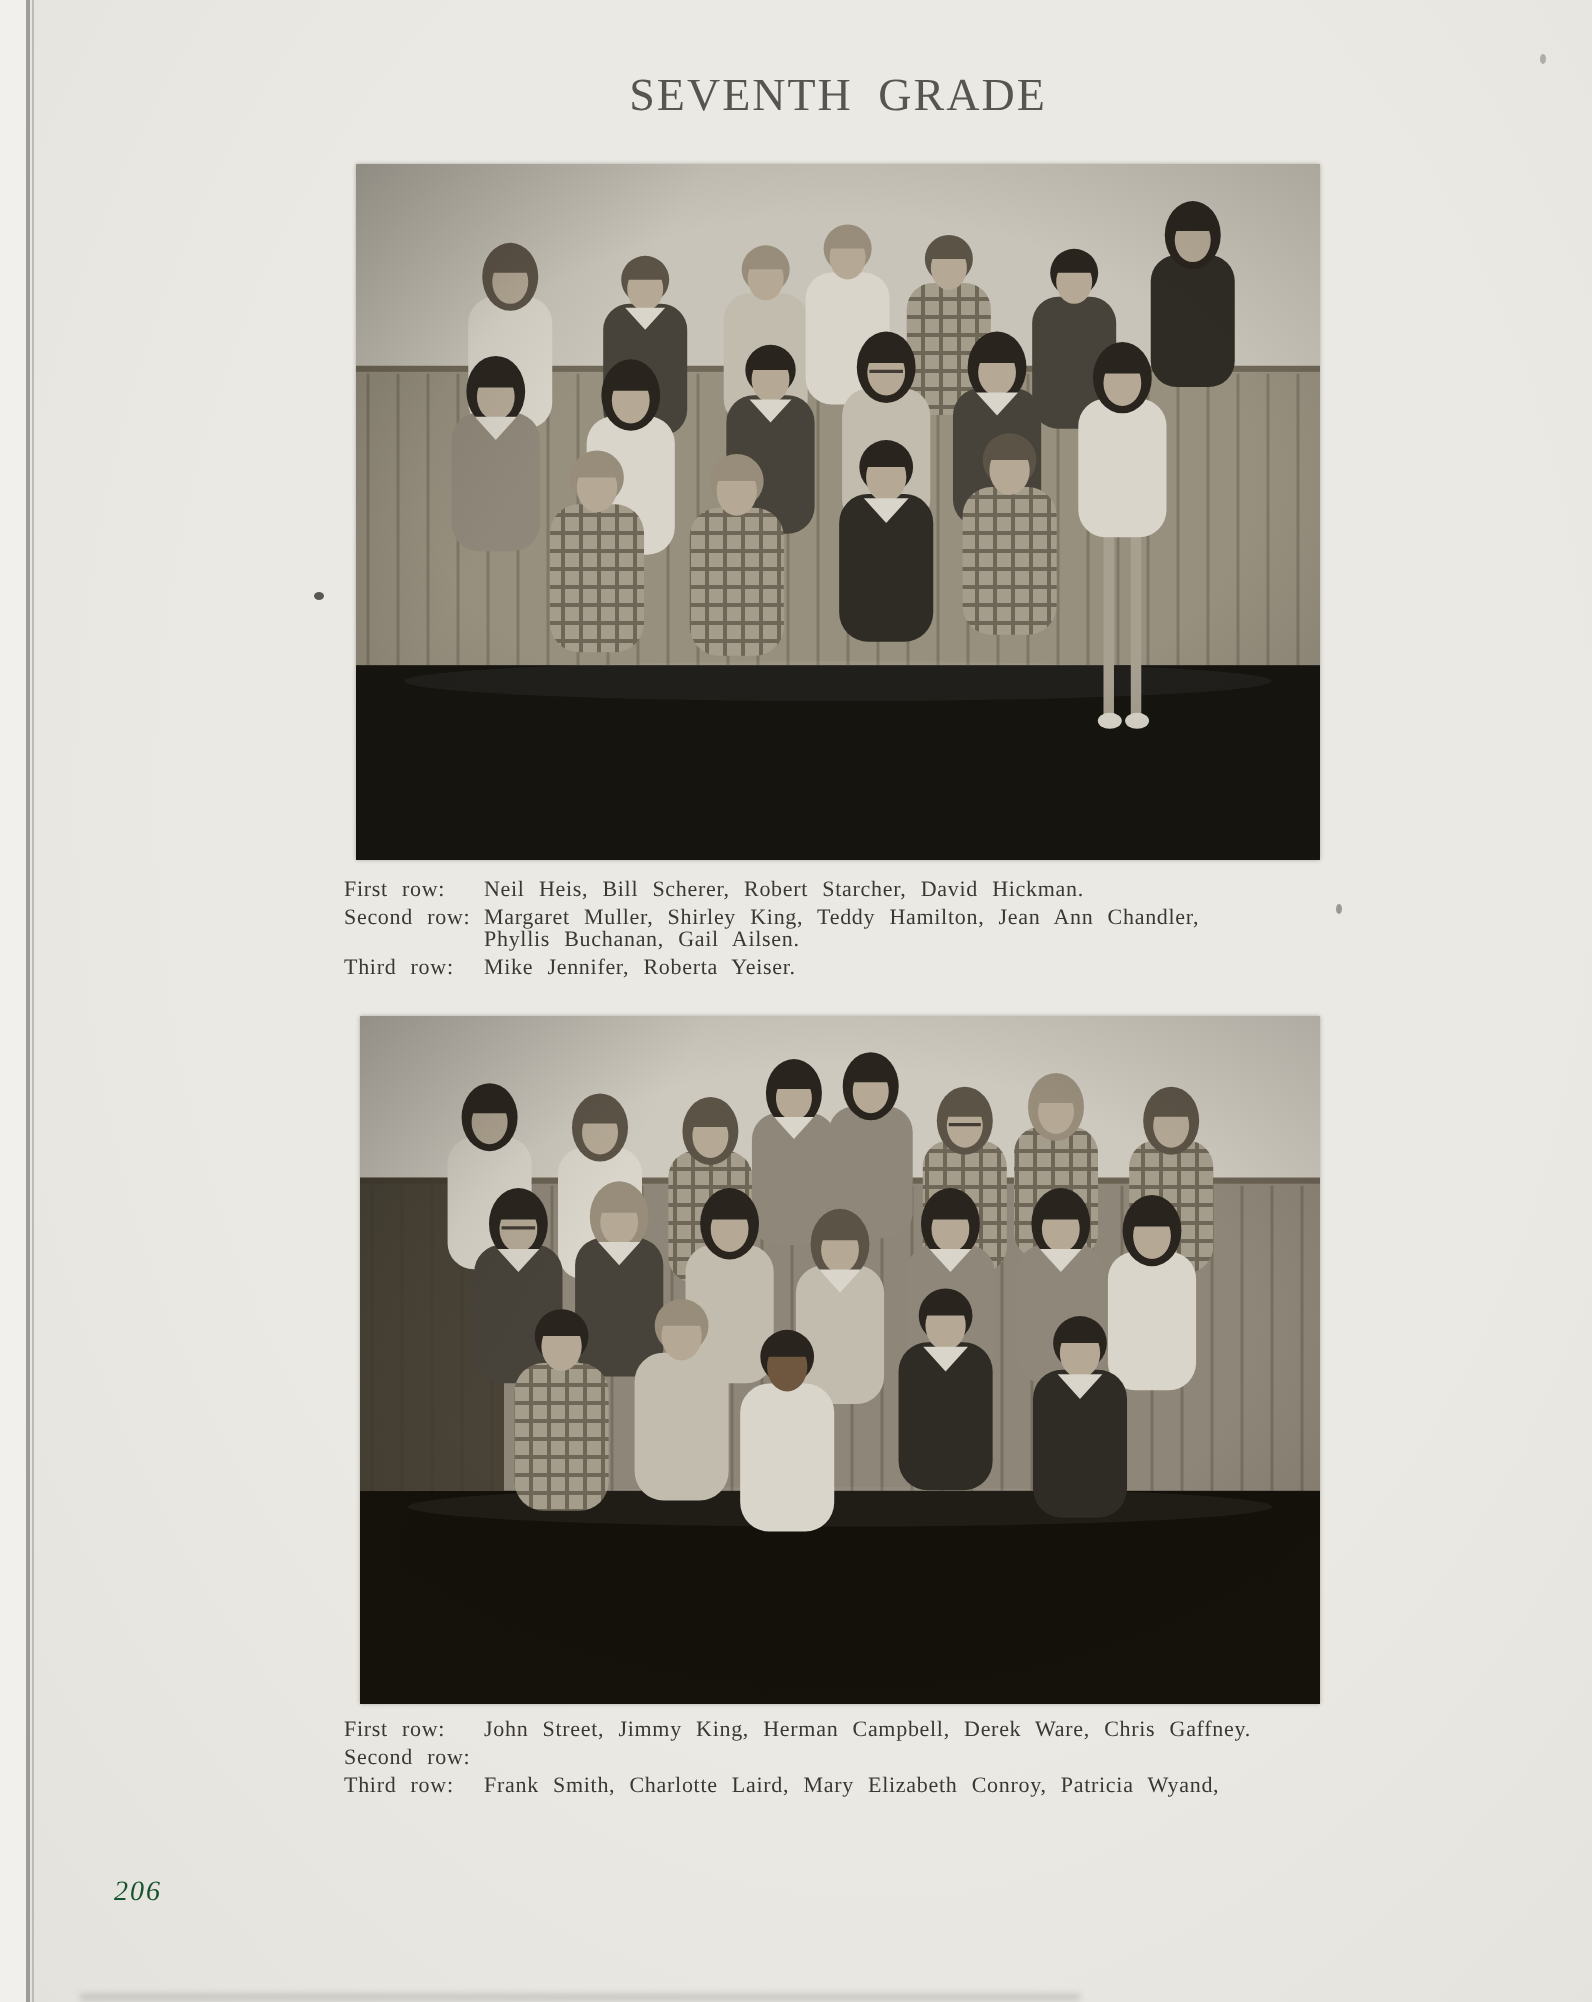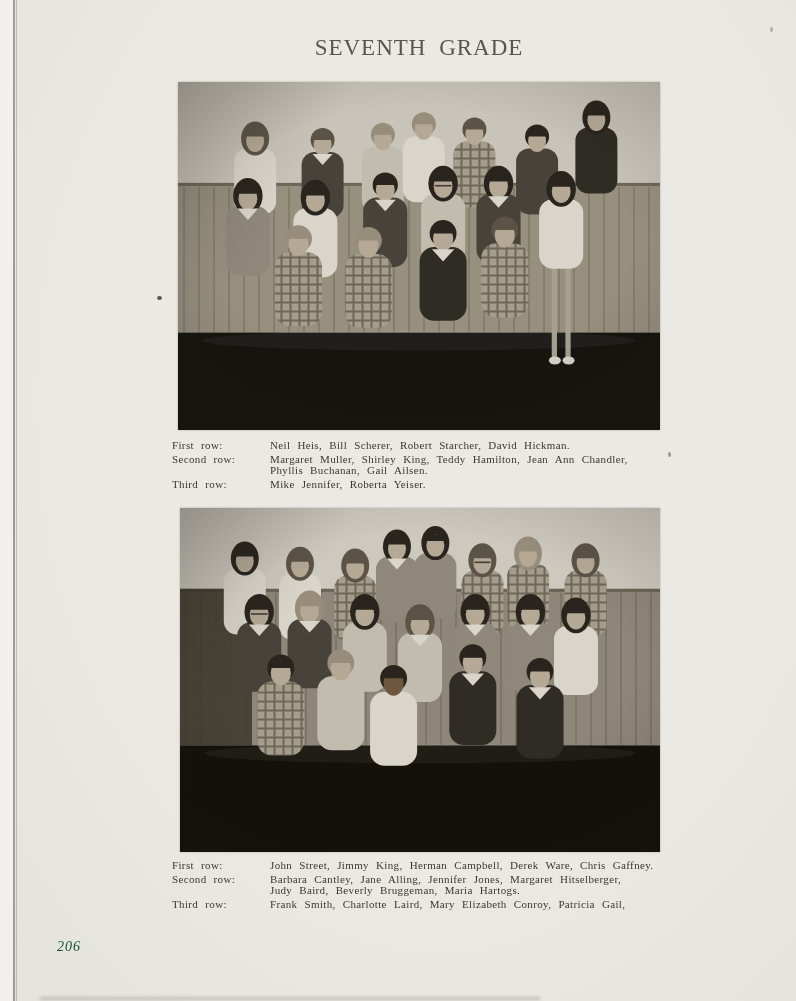--- a/index.html
+++ b/index.html
@@ -29,21 +29,21 @@
   .caption{
     position:absolute;left:172px;width:505px;
     font-size:11px;line-height:11px;color:#3b3834;
     letter-spacing:.35px;word-spacing:4px;
   }
   .caption-1{top:440px;}
   .caption-2{top:860px;}
   .cap-row{display:flex;margin-bottom:3px;}
   .cap-label{width:70px;flex:none;}
   .cap-names{flex:1;}
-  .cap-line{display:block;white-space:nowrap;margin-left:28px;}
+  .cap-line{display:block;white-space:nowrap;}
   .pagenum{
     position:absolute;left:57px;top:939px;
     font-style:italic;font-size:14px;letter-spacing:1px;color:#14532d;
   }
   .speck{position:absolute;background:#5a5750;border-radius:50%;}
   .speck-a{left:157px;top:296px;width:5px;height:4px;}
   .speck-b{left:668px;top:452px;width:3px;height:5px;opacity:.55;}
   .speck-c{left:770px;top:27px;width:3px;height:5px;opacity:.4;}
   .bottom-smudge{
     position:absolute;left:40px;bottom:1px;width:500px;height:3px;
@@ -424,29 +424,25 @@
 <div class="caption caption-2">
   <div class="cap-row">
     <span class="cap-label">First row:</span>
     <span class="cap-names">
       <span class="cap-line">John Street, Jimmy King, Herman Campbell, Derek Ware, Chris Gaffney.</span>
       <span class="cap-line"></span>
     </span>
   </div>
   <div class="cap-row">
     <span class="cap-label">Second row:</span>
-    <span class="cap-names">
-      <span class="cap-line">Barbara Cantley, Jane Alling, Jennifer Jones, Margaret Hitselberger,</span>
-      <span class="cap-line">Judy Baird, Beverly Bruggeman, Maria Hartogs.</span>
-    </span>
   </div>
   <div class="cap-row">
     <span class="cap-label">Third row:</span>
     <span class="cap-names">
-      <span class="cap-line">Frank Smith, Charlotte Laird, Mary Elizabeth Conroy, Patricia Gail,</span>
+      <span class="cap-line">Frank Smith, Charlotte Laird, Mary Elizabeth Conroy, Patricia Wyand,</span>
     </span>
   </div>
 </div>
 
 <div class="pagenum">206</div>
 
 <div class="speck speck-a"></div>
 <div class="speck speck-b"></div>
 <div class="speck speck-c"></div>
 <div class="bottom-smudge"></div>

